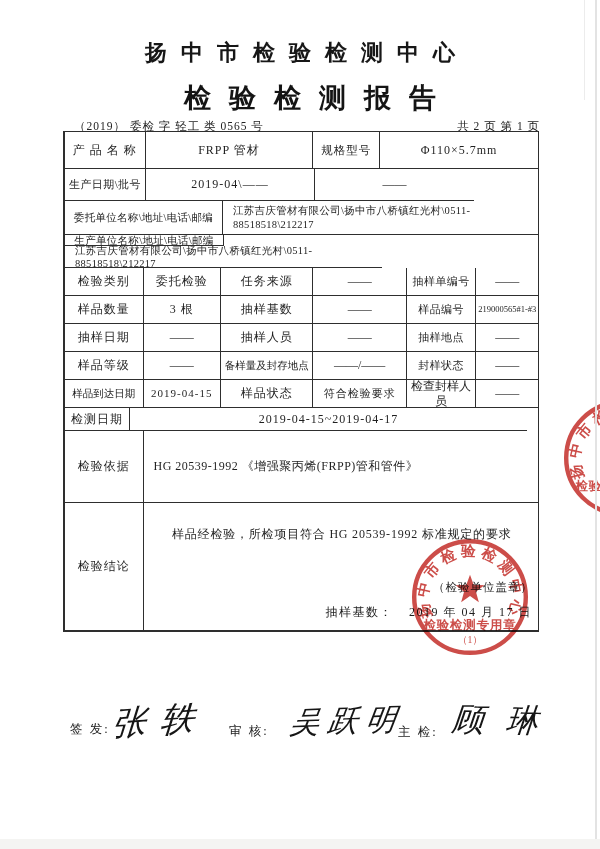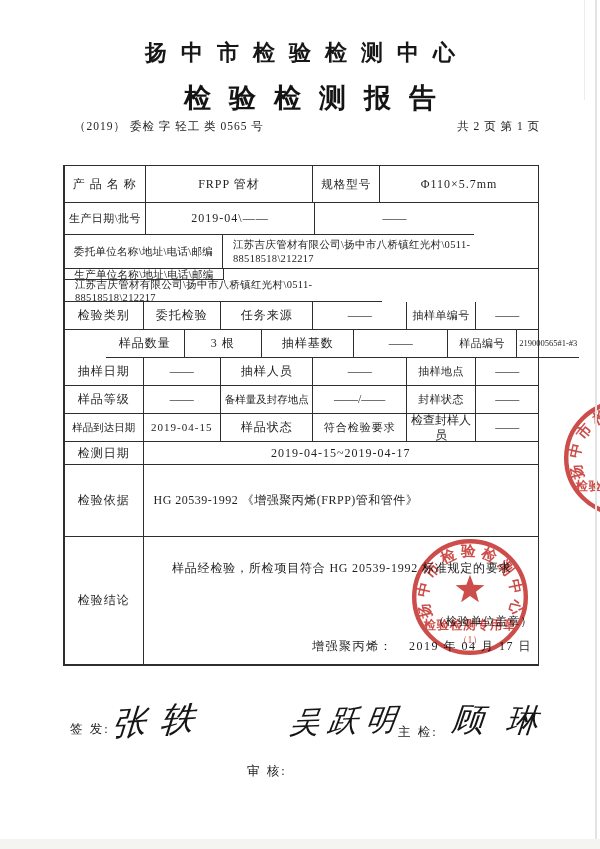--- a/index.html
+++ b/index.html
@@ -21,21 +21,21 @@
     text-align:center; font-size:27px; font-weight:bold;
     letter-spacing:18px; text-indent:18px; color:#141414;padding-left:20px;
   }
   .ref-line {
     position:absolute; top:119px; left:74px; right:60px;
     display:flex; justify-content:space-between;
     font-size:11.5px; color:#222; letter-spacing:1px;
   }
   
   .report-table {
-    position:absolute; left:63px; top:165px; width:476px;
+    position:absolute; left:63px; top:131px; width:476px;
     border:1.5px solid #2e2e2e; border-left-width:2.5px;
     background:transparent;
   }
   .trow { display:flex; width:100%; }
   .cell {
     display:flex; align-items:center; justify-content:center;
     border-right:1px solid #2e2e2e; border-bottom:1px solid #2e2e2e;
     font-size:12px; letter-spacing:1px; color:#1f1f1f;
     text-align:center; line-height:1.25; overflow:hidden;
   }
@@ -118,21 +118,21 @@
 
     <div class="trow" style="height:28px;">
       <div class="cell" style="width:79px;">检验类别</div>
       <div class="cell" style="width:78px;">委托检验</div>
       <div class="cell" style="width:93px;">任务来源</div>
       <div class="cell dash" style="width:94px;">——</div>
       <div class="cell f11" style="width:70px;">抽样单编号</div>
       <div class="cell dash" style="width:62px;">——</div>
     </div>
 
-    <div class="trow" style="height:28px;margin-left:41px;">
+    <div class="trow" style="height:28px;">
       <div class="cell" style="width:79px;">样品数量</div>
       <div class="cell" style="width:78px;">3 根</div>
       <div class="cell" style="width:93px;">抽样基数</div>
       <div class="cell dash" style="width:94px;">——</div>
       <div class="cell f11" style="width:70px;">样品编号</div>
       <div class="cell tiny" style="width:62px;">219000565#1-#3</div>
     </div>
 
     <div class="trow" style="height:28px;">
       <div class="cell" style="width:79px;">抽样日期</div>
@@ -155,36 +155,36 @@
     <div class="trow" style="height:28px;">
       <div class="cell" style="width:79px; font-size:10.5px; letter-spacing:0;">样品到达日期</div>
       <div class="cell" style="width:78px; font-size:11px;">2019-04-15</div>
       <div class="cell" style="width:93px;">样品状态</div>
       <div class="cell" style="width:94px; font-size:11px;">符合检验要求</div>
       <div class="cell" style="width:70px; font-size:12px; letter-spacing:0;">检查封样人员</div>
       <div class="cell dash" style="width:62px;">——</div>
     </div>
 
     <div class="trow" style="height:23px;">
-      <div class="cell" style="width:79px;">检测日期</div>
+      <div class="cell" style="width:65px;">检测日期</div>
       <div class="cell" style="width:397px;">2019-04-15~2019-04-17</div>
     </div>
 
     <div class="trow" style="height:72px;">
       <div class="cell" style="width:79px;">检验依据</div>
       <div class="cell left" style="width:397px; font-size:12px; letter-spacing:0.5px;">HG 20539-1992 《增强聚丙烯(FRPP)管和管件》</div>
     </div>
 
     <div class="trow" style="height:128px;">
       <div class="cell" style="width:79px;">检验结论</div>
       <div class="cell concl-cell" style="width:397px;">
         <div class="concl-text">样品经检验，所检项目符合 HG 20539-1992 标准规定的要求</div>
         <div class="seal-note">（检验单位盖章）</div>
         <div class="sign-date-line">
-          <span>增强聚丙烯：</span>
+          <span>抽样基数：</span>
           <span>2019 年  04 月  17  日</span>
         </div>
       </div>
     </div>
 
 
   </div>
 
   <div class="stamp stamp-main">
     <svg width="124" height="124" viewBox="0 0 140 140">
@@ -207,21 +207,21 @@
         <textPath href="#arcB" startOffset="8">扬中市检验检测中心</textPath>
       </text>
       <polygon fill="#c5342f" points="70,45 74.1,56.3 86.2,56.8 76.7,64.2 80,75.8 70,69 60,75.8 63.3,64.2 53.8,56.8 65.9,56.3"></polygon>
       <text x="70" y="106" text-anchor="middle" font-size="14" font-weight="bold" fill="#c5342f" letter-spacing="1" font-family="Liberation Serif, serif">检验检测专用章</text>
       <text x="70" y="122" text-anchor="middle" font-size="11" fill="#c5342f" font-family="Liberation Serif, serif">（1）</text>
     </svg>
   </div>
 
   <span class="sig-label" style="left:70px; top:721px;">签  发:</span>
   <span class="sig-name" style="left:112px; top:698px;">张轶</span>
-  <span class="sig-label" style="left:247px; top:723px;margin-top:40px;">审  核:</span>
+  <span class="sig-label" style="left:229px; top:723px;">审  核:</span>
   <span class="sig-name n2" style="left:290px; top:701px;">吴跃明</span>
   <span class="sig-label" style="left:398px; top:724px;">主  检:</span>
   <span class="sig-name n3" style="left:452px; top:699px;">顾琳</span>
 
   <div class="edge-line-right"></div>
   <div class="edge-line-top"></div>
   <div class="bottom-strip"></div>
 
 </div>
 

